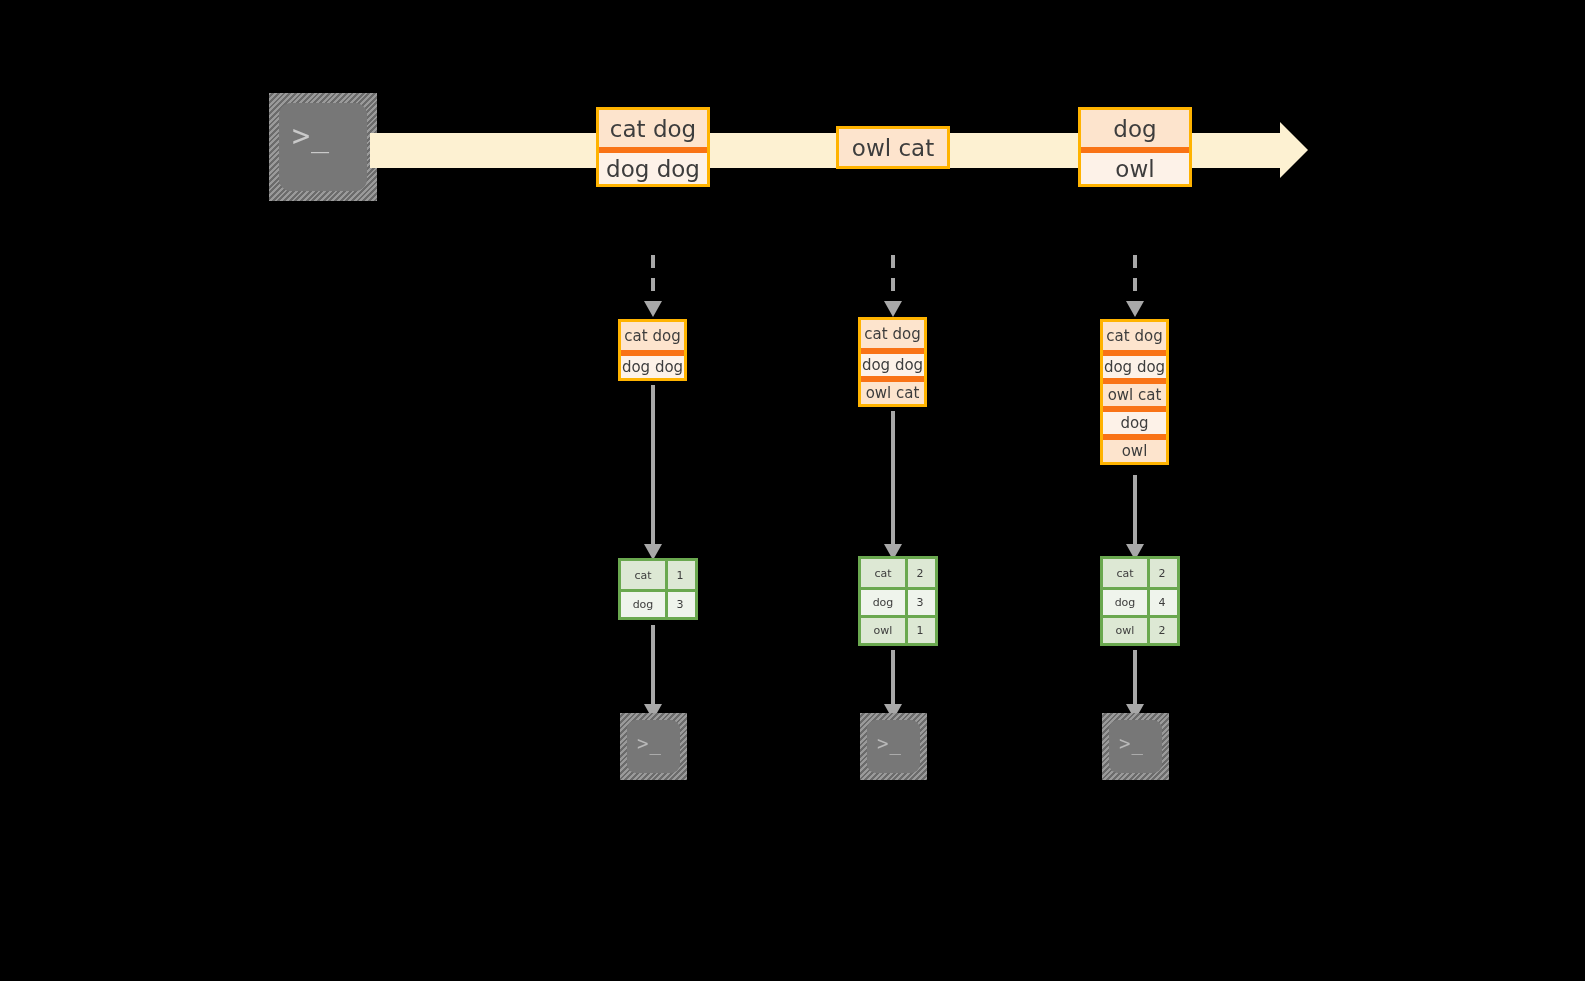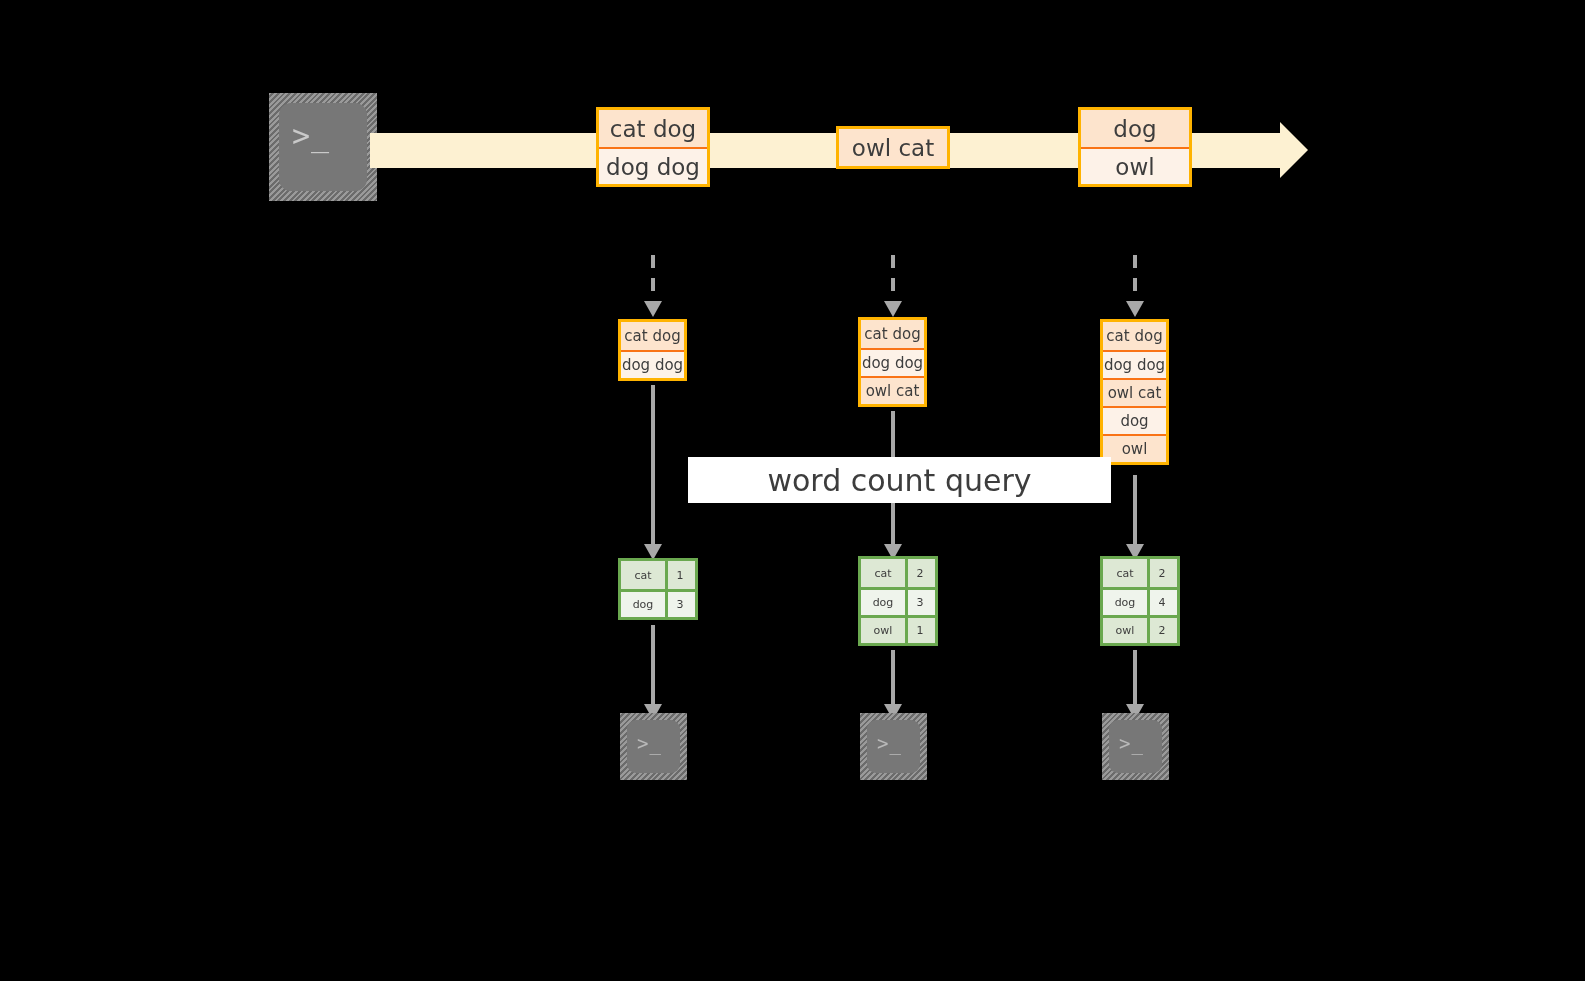--- a/index.html
+++ b/index.html
@@ -85,21 +85,21 @@
   .rec-row {
     box-sizing: border-box;
     display: flex;
     align-items: center;
     justify-content: center;
     color: #3d3d3d;
     white-space: nowrap;
   }
   .rec-row.dark  { background: #fde4cd; }
   .rec-row.light { background: #fdf2e8; }
-  .rec-row + .rec-row { border-top: 2px solid #f97316; }
+  .rec-row + .rec-row { border-top: 6px solid #f97316; }
 
   .rec-stack.big .rec-row {
     height: 37px;
     font-size: 23px;
   }
   .rec-stack.mini .rec-row {
     height: 28px;
     font-size: 15px;
   }
 
@@ -232,23 +232,20 @@
   </div>
   <div class="conn" style="left:891px; top:411px; height:149px;">
     <div class="shaft" style="height:133px;"></div>
     <div class="head" style="top:133px;"></div>
   </div>
   <div class="conn" style="left:1133px; top:475px; height:85px;">
     <div class="shaft" style="height:69px;"></div>
     <div class="head" style="top:69px;"></div>
   </div>
 
-  <div class="query-label" style="left:688px; top:457px; width:423px; height:46px; font-size:30px;">
-    <span>word count query</span>
-  </div>
 
   <div class="res-table" style="left:618px; top:558px; width:80px;">
     <div class="res-row dark">
       <div class="res-key">cat</div>
       <div class="res-val">1</div>
     </div>
     <div class="res-row light">
       <div class="res-key">dog</div>
       <div class="res-val">3</div>
     </div>

